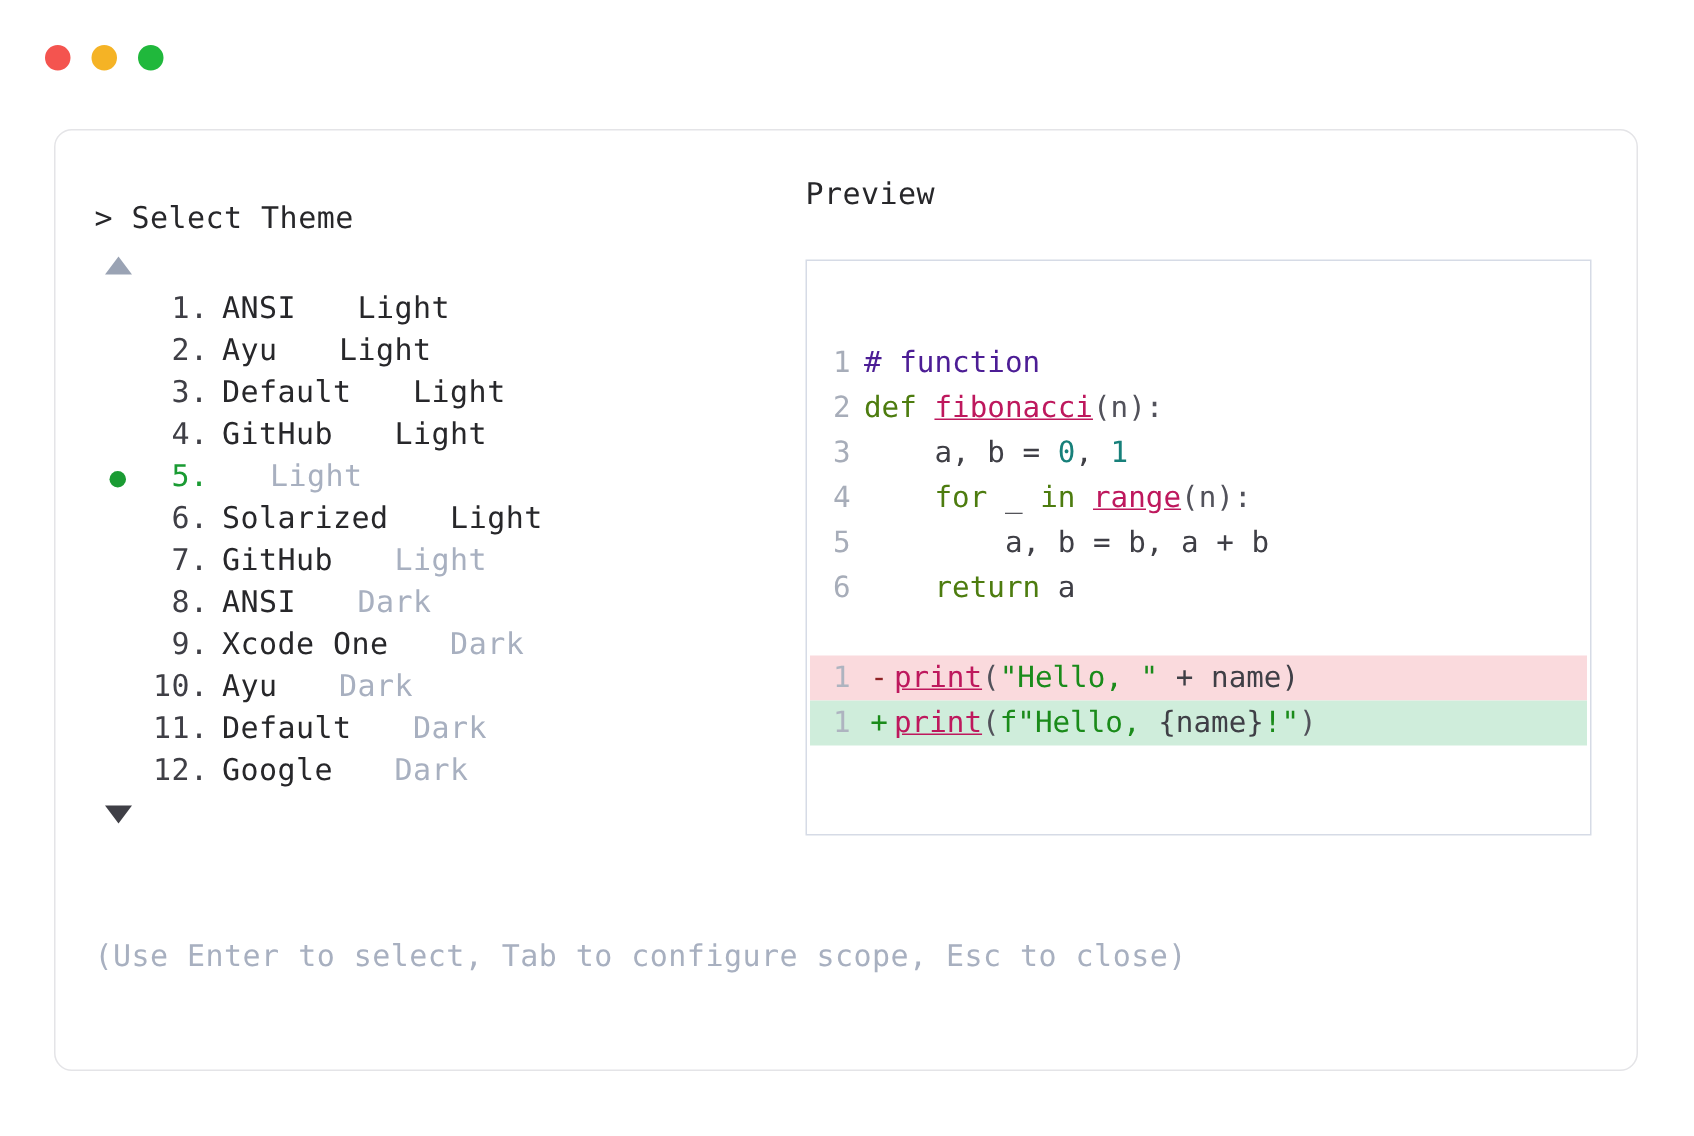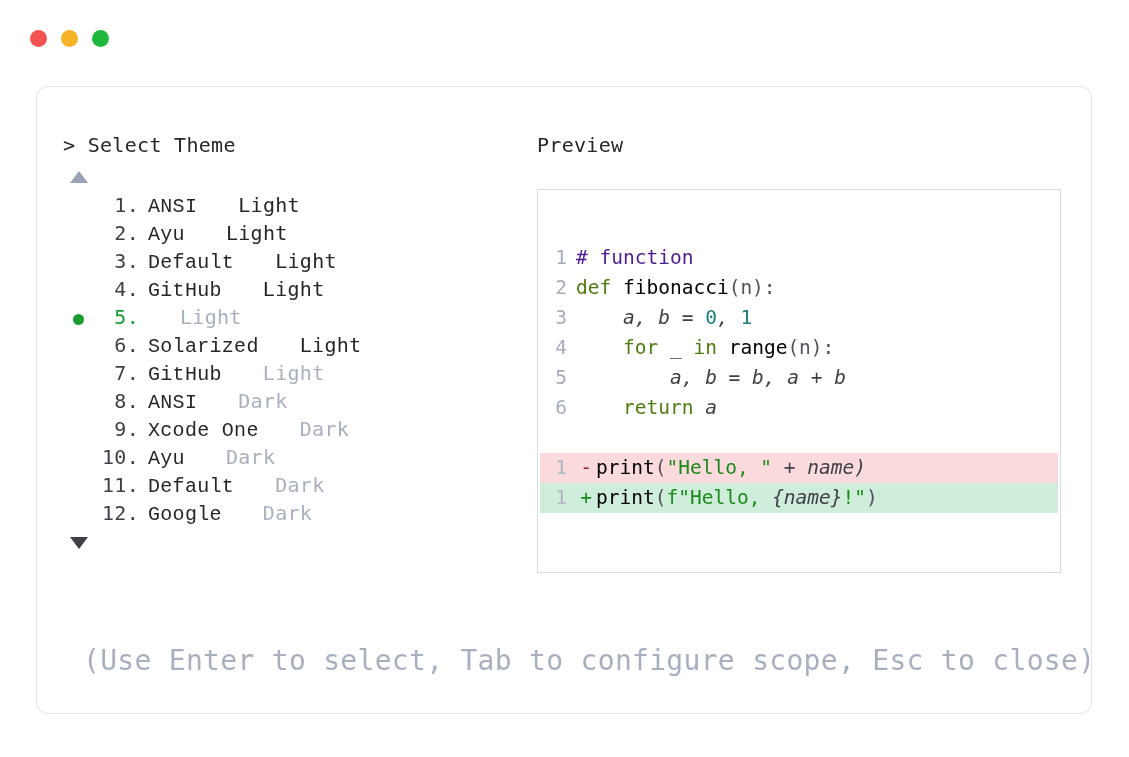--- a/index.html
+++ b/index.html
@@ -56,21 +56,21 @@
   
   .col-left {
     position: absolute;
     left: 26px;
     top: 44px;
     width: 470px;
   }
   .col-right {
     position: absolute;
     left: 500px;
-    top: 44px;
+    top: 28px;
     width: 532px;
   }
 
   .section-title {
     font-size: 20px;
     line-height: 28px;
     color: #27272a;
     letter-spacing: 0.3px;
     white-space: pre;
   }
@@ -123,21 +123,20 @@
   }
   .idx {
     width: 46px;
     flex: 0 0 46px;
     text-align: right;
     color: #3f3f46;
   }
   .name {
     color: #27272a;
     padding-left: 9px;
-    font-family: Liberation Mono, monospace;
   }
   .variant {
     color: #a8b0c0;
     padding-left: 9px;
     margin-left: 32px;
   }
   .theme-row.selected .idx,
   .theme-row.selected .name { color: #1a9b33; }
   .theme-row.selected .variant { color: #a8b0c0; }
   .variant.strong { color: #27272a; }
@@ -172,47 +171,46 @@
     text-align: right;
     color: #a7adb9;
     padding-right: 9px;
     box-sizing: border-box;
   }
   .src { flex: 1 1 auto; }
 
   
   .tok-comment { color: #4c1d95; }
   .tok-kw      { color: #4d7c0f; }
-  .tok-fn      { color: #000000; }
+  .tok-fn      { color: #be185d; text-decoration: underline; }
   .tok-num     { color: #17807a; }
-  .tok-plain   { color: #3f3f46; font-style: italic; }
+  .tok-plain   { color: #3f3f46; }
   .tok-str     { color: #1a8b1a; }
   .tok-punc    { color: #52525b; }
 
   .code-gap { height: 30px; }
 
   
   .diff-row { display: flex; align-items: baseline; height: 30px; }
   .diff-row.del { background: #fadadd; }
   .diff-row.add { background: #cfeddb; }
   .diff-row .gutter { color: #aeb4c0; }
   .sign { width: 20px; flex: 0 0 20px; text-align: center; }
   .diff-row.del .sign { color: #8f2326; }
   .diff-row.add .sign { color: #1a8b1a; }
 
   
   .hint {
     position: absolute;
     left: 26px;
-    bottom: 36px;
-    font-size: 28px;
+    bottom: 64px;
+    font-size: 20px;
     letter-spacing: 0.3px;
     color: #a8b0c0;
     white-space: pre;
-    margin-left: 20px;
   }
 </style>
 </head>
 <body>
 
 <div class="titlebar">
   <span class="dot red"></span>
   <span class="dot amber"></span>
   <span class="dot green"></span>
 </div>

